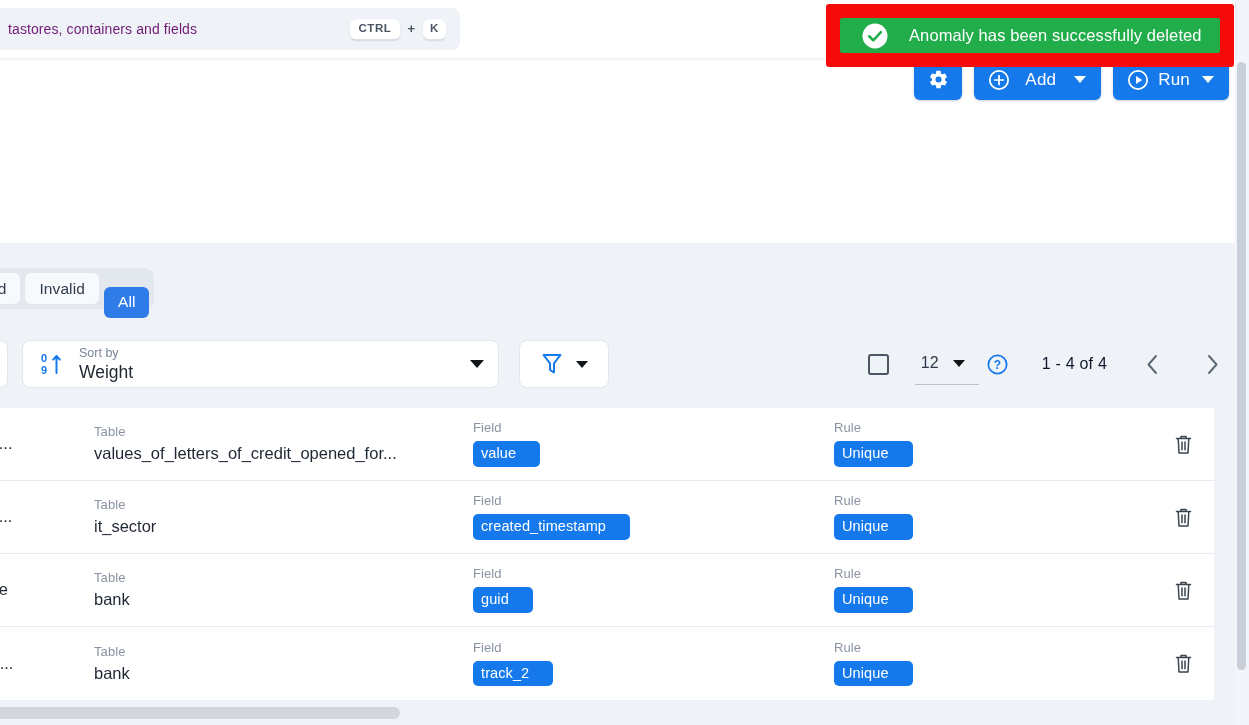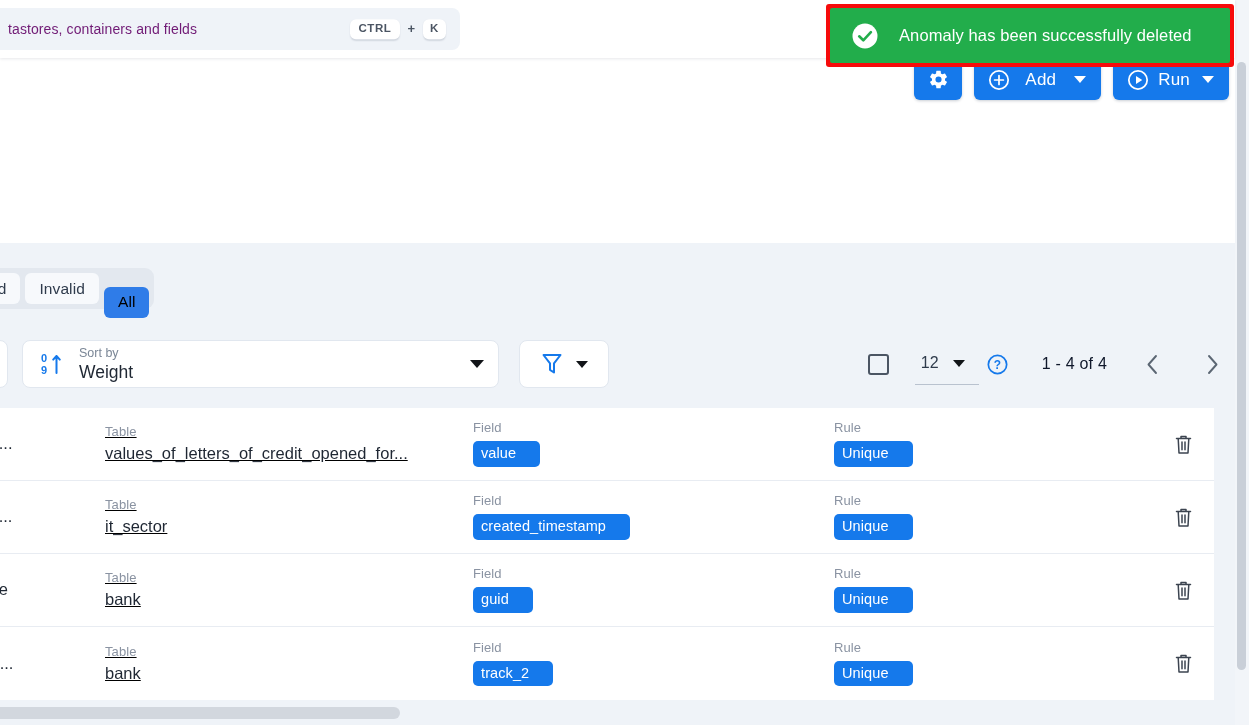--- a/index.html
+++ b/index.html
@@ -40,21 +40,21 @@
     letter-spacing: .6px; line-height: 1.1;
     box-shadow: 0 1px 1.5px rgba(15,30,60,.13);
   }
   .kbd.single { padding: 3px 7px 4px 7px; }
   .kbd-plus { font-size: 13px; color: #4b5563; font-weight: 600; }
 
   
   .toast-outer {
     position: absolute; left: 826px; top: 4px; width: 408px; height: 63px;
     background: #f60b0b; border-radius: 3px; z-index: 30;
-    padding: 4px;
+    padding: 14px;
   }
   .toast {
     width: 100%; height: 100%;
     background: #22ad4b; border-radius: 2px;
     display: flex; align-items: center; padding-left: 22px; gap: 21px;
   }
   .toast-icon { width: 26px; height: 26px; flex: 0 0 26px; display:block; }
   .toast-text {
     color: #ffffff; font-size: 16.5px; letter-spacing: .1px; font-weight: 400;
     white-space: nowrap;
@@ -99,21 +99,21 @@
     position: absolute; left: -78px; top: 268px; height: 41px;
     background: #e3e8ef; border-radius: 9px; padding: 5px;
     display: flex; align-items: center; gap: 5px;
   }
   .seg-item {
     height: 31px; padding: 0 14px; border-radius: 6px;
     display: flex; align-items: center; justify-content: center;
     font-size: 15.5px; color: #2f3b4c; cursor: pointer;
     background: #f7f9fc; letter-spacing: .1px;
   }
-  .seg-item.active { background: #2f7ce8; color: #000000; font-weight: 500; margin-top: 27px; }
+  .seg-item.active { background: #2f7ce8; color: #ffffff; font-weight: 500; margin-top: 27px; }
 
   
   .sort-row { position: absolute; left: 0; top: 340px; width: 1235px; height: 48px; }
   .sort-stub {
     position: absolute; left: -40px; top: 0; width: 48px; height: 48px;
     background: #ffffff; border: 1px solid #e1e7ef; border-radius: 8px;
   }
   .sort-box {
     position: absolute; left: 22px; top: 0; width: 477px; height: 48px;
     background: #ffffff; border: 1px solid #e1e7ef; border-radius: 8px;
@@ -171,21 +171,21 @@
     position: relative; height: 73px; background: #ffffff;
     border-bottom: 1px solid #e8ecf2;
     display: flex; align-items: center;
   }
   .row:last-child { border-bottom: none; }
   .cell { position: absolute; display: flex; flex-direction: column; line-height: 1.08; }
   .cell-head { font-size: 13px; color: #8a93a2; margin-bottom: 6px; letter-spacing: .1px; }
   .cell-val { font-size: 16.5px; color: #1f2733; white-space: nowrap; }
   .c-name { left: -60px; }
   .c-name .cell-val { font-size: 16.5px; }
-  .c-table { left: 105px; text-decoration: underline; }
+  .c-table { left: 94px; }
   .c-field { left: 473px; }
   .c-rule  { left: 797px; margin-left: 37px; }
   .pill {
     display: inline-block; background: #1579eb; color: #ffffff;
     font-size: 14.5px; border-radius: 5px; padding: 4px 24px 5px 8px;
     letter-spacing: .1px; line-height: 1.15; align-self: flex-start;
   }
   .trash-btn {
     position: absolute; right: 18px; top: 50%; transform: translateY(-50%);
     width: 26px; height: 26px; cursor: pointer;

